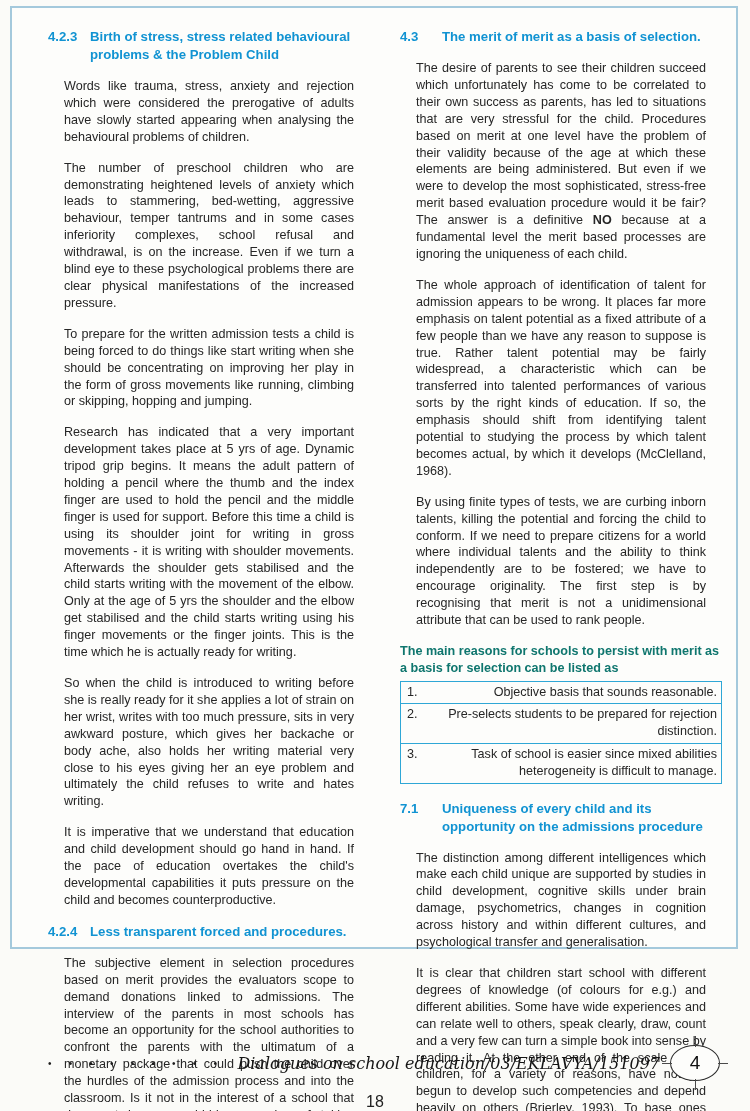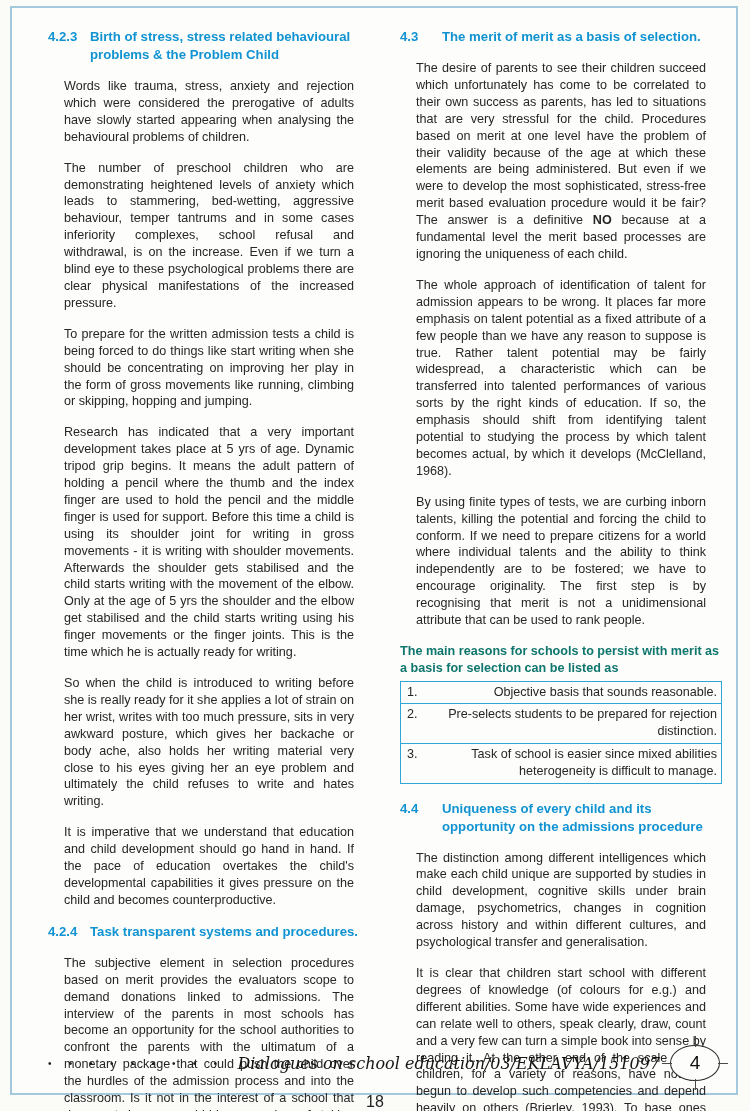--- a/index.html
+++ b/index.html
@@ -6,21 +6,21 @@
   body {
     width:750px; height:1111px;
     background:#fbfbf8;
     font-family:"Liberation Sans", sans-serif;
     color:#262626;
     position:relative;
     overflow:hidden;
   }
   .page-frame {
     position:absolute; left:10px; top:6px;
-    width:728px; height:1089px;
+    width:728px; height:943px;
     border:2px solid #a4c9dc;
     background:#fdfdfb;
     box-sizing:border-box;
   }
   .columns {
     display:flex; gap:30px;
     padding:20px 14px 0 36px;
   }
   .col {
     width:322px; flex:0 0 322px;
@@ -103,24 +103,24 @@
     <div class="col">
       <div class="sec-heading">
         <span class="sec-num">4.2.3</span>
         <span class="sec-title">Birth of stress, stress related behavioural problems &amp; the Problem Child</span>
       </div>
       <p>Words like trauma, stress, anxiety and rejection which were considered the prerogative of adults have slowly started appearing when analysing the behavioural problems of children.</p>
       <p>The number of preschool children who are demonstrating heightened levels of anxiety which leads to stammering, bed-wetting, aggressive behaviour, temper tantrums and in some cases inferiority complexes, school refusal and withdrawal, is on the increase. Even if we turn a blind eye to these psychological problems there are clear physical manifestations of the increased pressure.</p>
       <p>To prepare for the written admission tests a child is being forced to do things like start writing when she should be concentrating on improving her play in the form of gross movements like running, climbing or skipping, hopping and jumping.</p>
       <p>Research has indicated that a very important development takes place at 5 yrs of age. Dynamic tripod grip begins. It means the adult pattern of holding a pencil where the thumb and the index finger are used to hold the pencil and the middle finger is used for support. Before this time a child is using its shoulder joint for writing in gross movements - it is writing with shoulder movements. Afterwards the shoulder gets stabilised and the child starts writing with the movement of the elbow. Only at the age of 5 yrs the shoulder and the elbow get stabilised and the child starts writing using his finger movements or the finger joints. This is the time which he is actually ready for writing.</p>
       <p>So when the child is introduced to writing before she is really ready for it she applies a lot of strain on her wrist, writes with too much pressure, sits in very awkward posture, which gives her backache or body ache, also holds her writing material very close to his eyes giving her an eye problem and ultimately the child refuses to write and hates writing.</p>
-      <p>It is imperative that we understand that education and child development should go hand in hand. If the pace of education overtakes the child's developmental capabilities it gives pressure on the child and becomes counterproductive.</p>
+      <p>It is imperative that we understand that education and child development should go hand in hand. If the pace of education overtakes the child's developmental capabilities it puts pressure on the child and becomes counterproductive.</p>
       <div class="sec-heading mt">
         <span class="sec-num">4.2.4</span>
-        <span class="sec-title">Task transparent systems and procedures.</span>
+        <span class="sec-title">Less transparent forced and procedures.</span>
       </div>
       <p>The subjective element in selection procedures based on merit provides the evaluators scope to demand donations linked to admissions. The interview of the parents in most schools has become an opportunity for the school authorities to confront the parents with the ultimatum of a monetary package that could push the child over the hurdles of the admission process and into the classroom. Is it not in the interest of a school that does not have any hidden agendas of taking donations linked to admissions to choose a procedure that has more transparency?</p>
     </div>
 
     <div class="col">
       <div class="sec-heading">
         <span class="sec-num">4.3</span>
         <span class="sec-title">The merit of merit as a basis of selection.</span>
       </div>
       <p><span>The desire of parents to see their children succeed which unfortunately has come to be correlated to their own success as parents, has led to situations that are very stressful for the child. Procedures based on merit at one level have the problem of their validity because of the age at which these elements are being administered. But even if we were to develop the most sophisticated, stress-free merit based evaluation procedure would it be fair? The answer is a definitive </span><span class="bold-inline">NO</span><span> because at a fundamental level the merit based processes are ignoring the uniqueness of each child.</span></p>
@@ -135,21 +135,21 @@
         <div class="reason-row">
           <span class="reason-num">2.</span>
           <span class="reason-text">Pre-selects students to be prepared for rejection distinction.</span>
         </div>
         <div class="reason-row">
           <span class="reason-num">3.</span>
           <span class="reason-text">Task of school is easier since mixed abilities heterogeneity is difficult to manage.</span>
         </div>
       </div>
       <div class="sec-heading mt">
-        <span class="sec-num">4.4</span>
+        <span class="sec-num">7.1</span>
         <span class="sec-title">Uniqueness of every child and its opportunity on the admissions procedure</span>
       </div>
       <p>The distinction among different intelligences which make each child unique are supported by studies in child development, cognitive skills under brain damage, psychometrics, changes in cognition across history and within different cultures, and psychological transfer and generalisation.</p>
       <p>It is clear that children start school with different degrees of knowledge (of colours for e.g.) and different abilities. Some have wide experiences and can relate well to others, speak clearly, draw, count and a very few can turn a simple book into sense by reading it. At the other end of the scale some children, for a variety of reasons, have not yet begun to develop such competencies and depend heavily on others (Brierley, 1993). To base ones admission procedure on the elicitation of such competencies would ignore the existence of multiple intelligences and different rates of development in children.</p>
     </div>
 
   </div>
 
   <div class="page-footer">
     <span class="dot-leader">• • • • • • • • • • • • • • • • • • • • • • • • • • • • • • • • • • • • • • • •</span>

